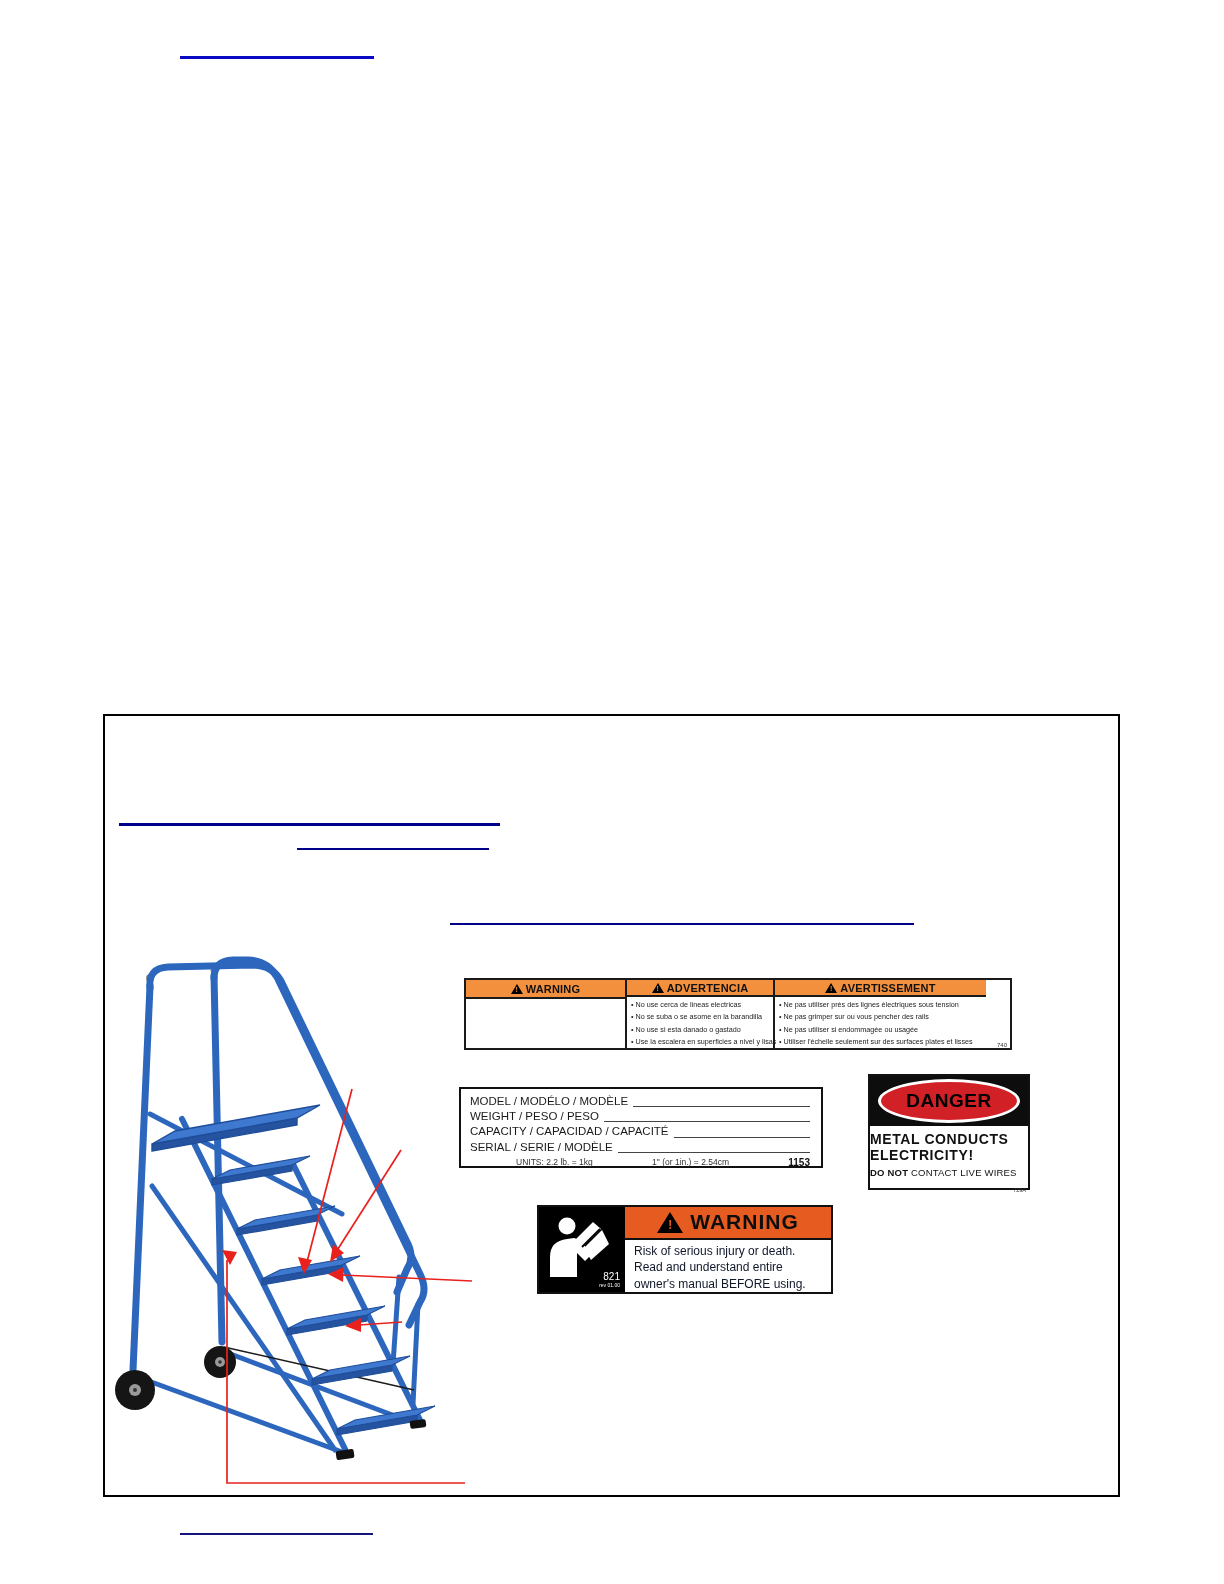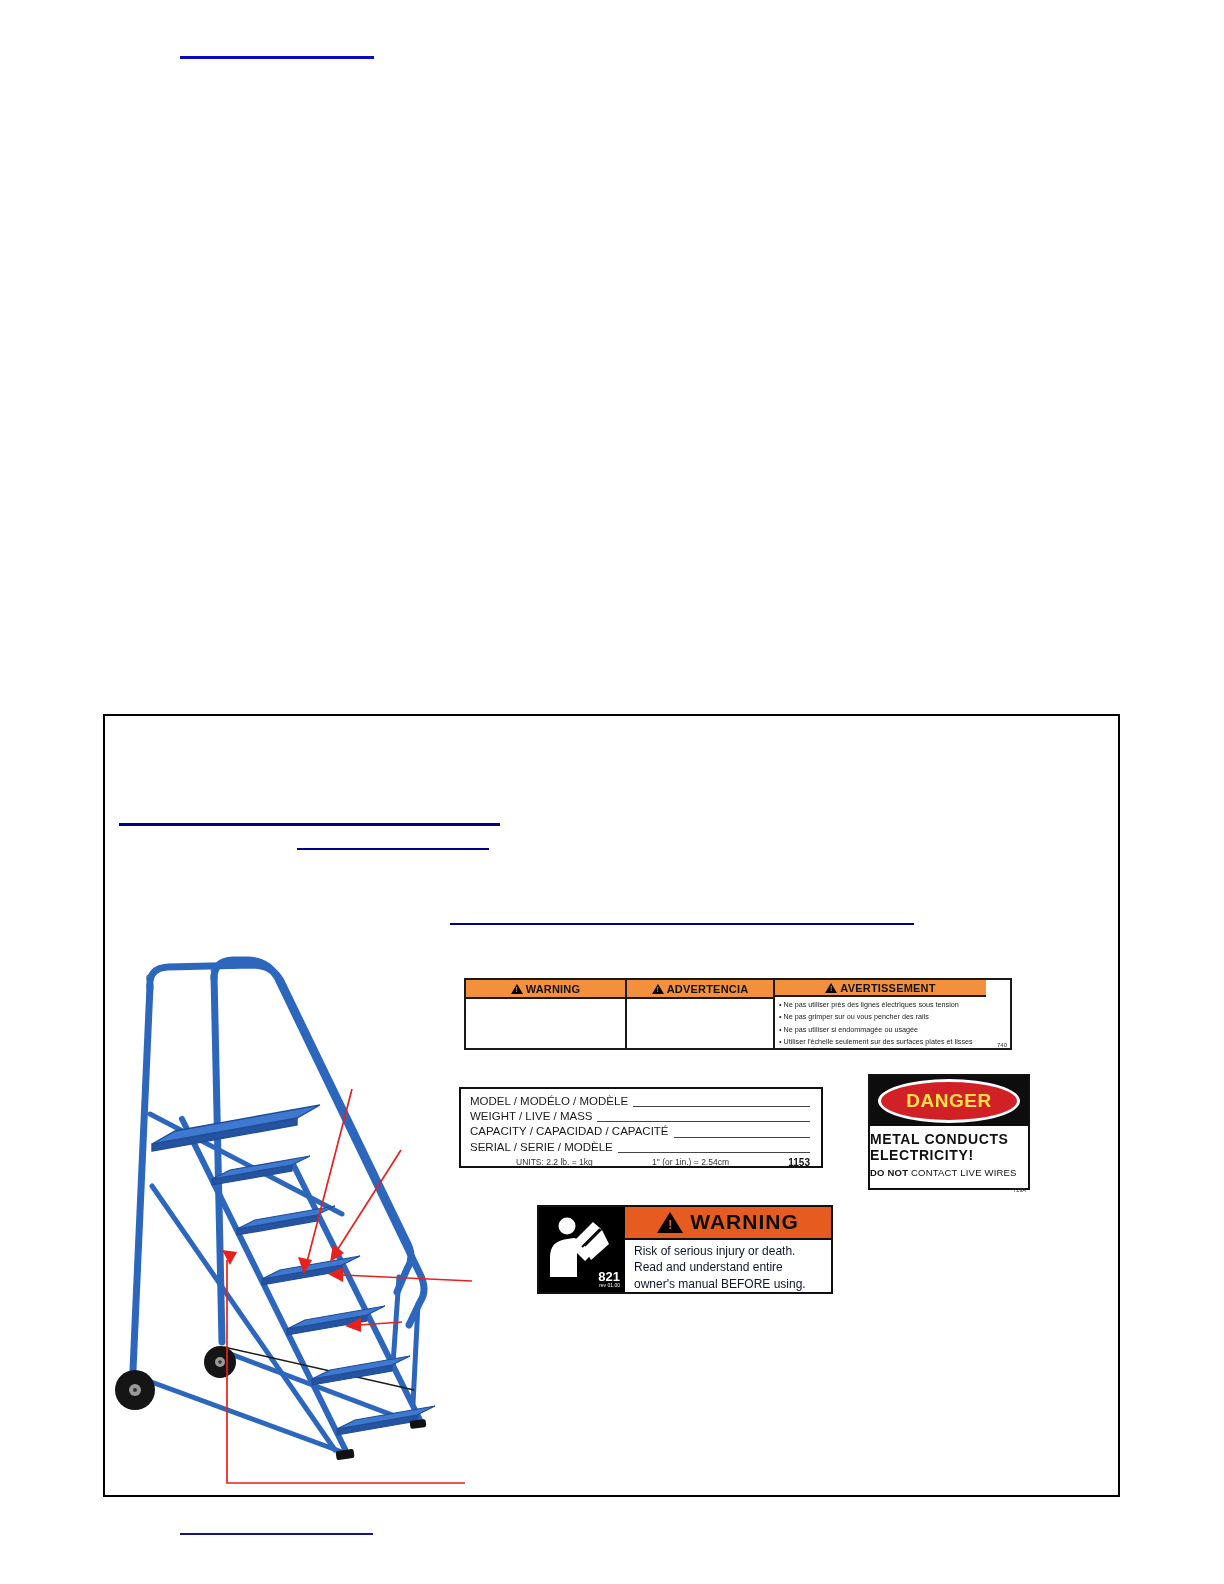--- a/index.html
+++ b/index.html
@@ -57,34 +57,34 @@
               padding:2px 2px 0 46px;justify-content:space-between;}
   .spec-units .idnum{font-weight:bold;font-size:10px;color:#111;}
 
   
   .danger-label{position:absolute;left:763px;top:358px;width:162px;height:116px;
                 border:2px solid #111;background:#fff;box-sizing:border-box;}
   .danger-head{position:relative;height:50px;background:#0d0d0d;}
   .danger-oval{position:absolute;left:50%;top:50%;transform:translate(-50%,-50%);
                width:136px;height:38px;background:#d22027;border:3px solid #fff;
                border-radius:50%;display:flex;align-items:center;justify-content:center;}
-  .danger-oval span{color:#fde047;font-weight:bold;font-size:19px;letter-spacing:0.5px;}
+  .danger-oval span{color:#000000;font-weight:bold;font-size:19px;letter-spacing:0.5px;}
   .danger-body{position:relative;text-align:left;height:62px;}
   .danger-l1{font-weight:bold;font-size:14px;letter-spacing:0.6px;margin-top:5px;}
   .danger-l2{font-weight:bold;font-size:14px;letter-spacing:0.6px;}
   .danger-l3{font-size:9.5px;margin-top:4px;letter-spacing:0.2px;}
   .danger-l3 b{font-weight:bold;}
   .danger-num{position:absolute;right:2px;bottom:0;font-size:5.5px;color:#333;}
 
   
   .w821{position:absolute;left:432px;top:489px;width:296px;height:89px;
         border:2px solid #111;background:#fff;box-sizing:border-box;display:flex;}
   .w821-square{position:relative;width:86px;background:#000;flex:0 0 auto;}
   .w821-square svg{position:absolute;left:6px;top:6px;}
-  .w821-badge{position:absolute;right:5px;bottom:11px;color:#fff;font-weight:bold;font-size:13px;line-height:8px;padding-left:44px;}
+  .w821-badge{position:absolute;right:5px;bottom:11px;color:#fff;font-weight:normal;font-size:10px;line-height:8px;padding-left:44px;}
   .w821-rev{position:absolute;right:5px;bottom:4px;color:#fff;font-size:5px;line-height:6px;}
   .w821-right{flex:1;display:flex;flex-direction:column;}
   .w821-head{height:33px;background:#e65c20;display:flex;align-items:center;justify-content:center;gap:7px;
              border-bottom:2px solid #111;}
   .w821-head .ttl{font-weight:bold;font-size:21px;letter-spacing:1px;color:#0d0d0d;}
   .w821-body{flex:1;padding:3px 6px 0 9px;font-size:12px;line-height:16.5px;color:#0f172a;}
 </style>
 </head>
 <body>
 
@@ -175,20 +175,26 @@
         </div>
       </div>
       <div class="tri-col c2">
         <div class="tri-hdr">
           <span class="tri-wrap">
               <span class="tri-shape"></span>
               <span class="tri-bang">!</span>
             </span>
           <span>ADVERTENCIA</span>
         </div>
+        <div class="tri-items">
+          <div class="tri-it">No use cerca de lineas electricas</div>
+          <div class="tri-it">No se suba o se asome en la barandilla</div>
+          <div class="tri-it">No use si esta danado o gastado</div>
+          <div class="tri-it">Use la escalera en superficies a nivel y lisas</div>
+        </div>
       </div>
       <div class="tri-col c3">
         <div class="tri-hdr">
           <span class="tri-wrap">
               <span class="tri-shape"></span>
               <span class="tri-bang">!</span>
             </span>
           <span>AVERTISSEMENT</span>
         </div>
         <div class="tri-items">
@@ -200,21 +206,21 @@
       </div>
       <span class="tri-num">740</span>
     </div>
 
     <div class="spec-label">
       <div class="spec-row">
           <span>MODEL / MODÉLO / MODÈLE</span>
           <span class="fill"></span>
         </div>
       <div class="spec-row">
-          <span>WEIGHT / LIVE / MASS</span>
+          <span>WEIGHT / PESO / PESO</span>
           <span class="fill"></span>
         </div>
       <div class="spec-row">
           <span>CAPACITY / CAPACIDAD / CAPACITÉ</span>
           <span class="fill"></span>
         </div>
       <div class="spec-row">
           <span>SERIAL / SERIE / MODÈLE</span>
           <span class="fill"></span>
         </div>

